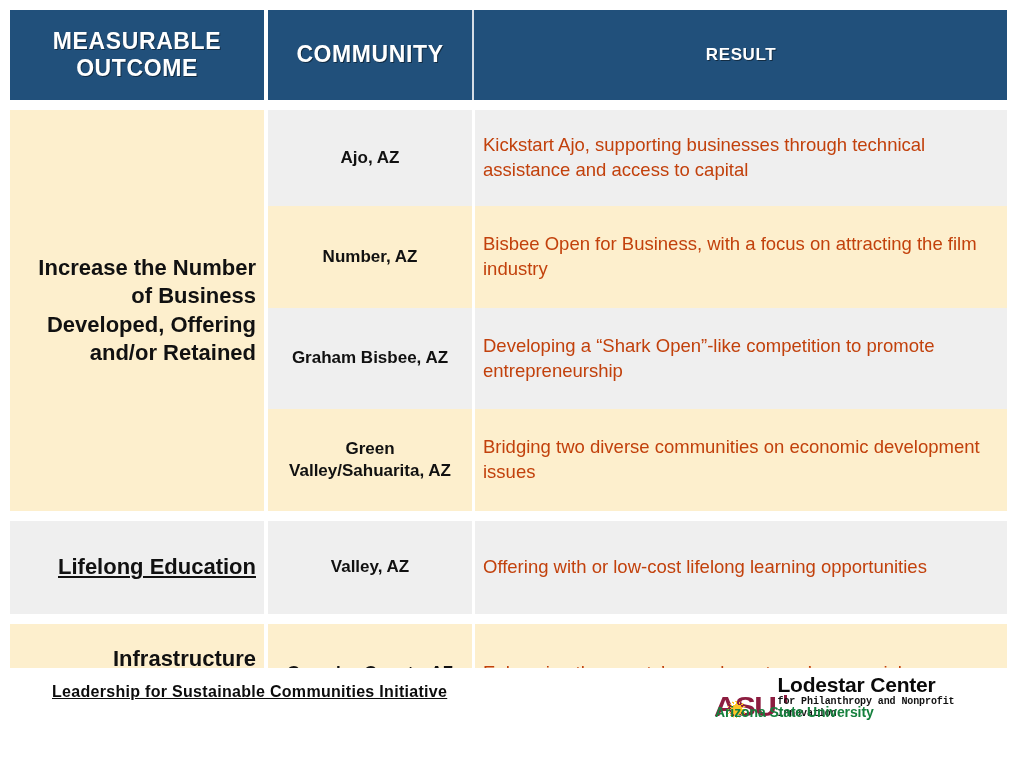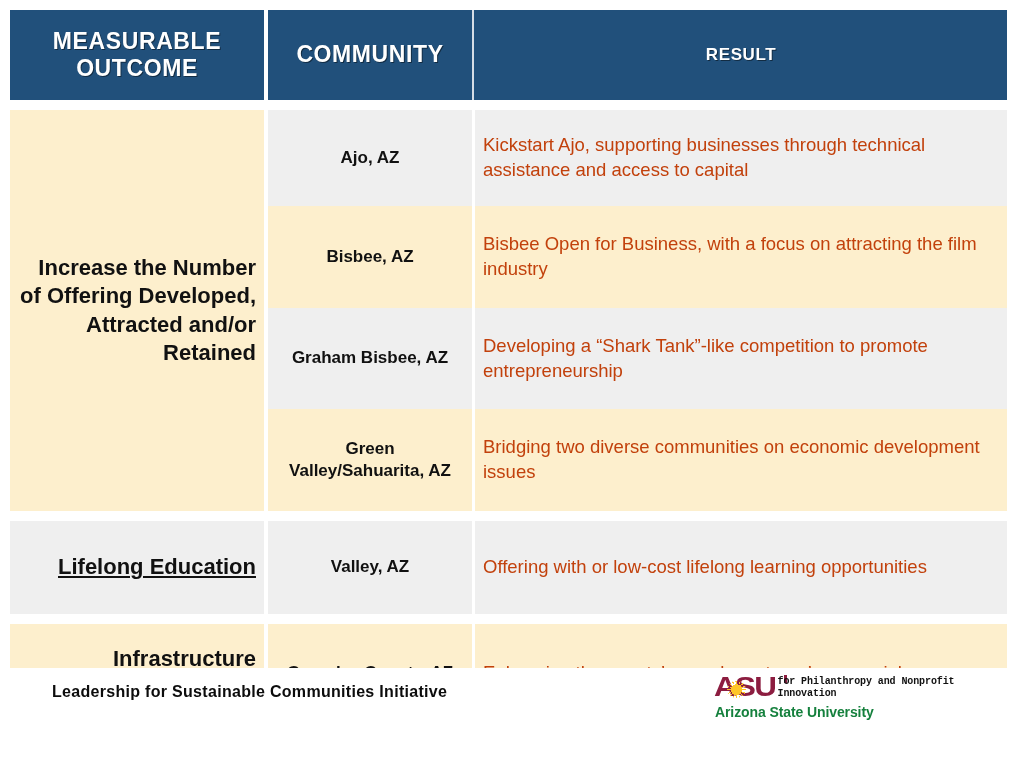--- a/index.html
+++ b/index.html
@@ -103,20 +103,21 @@
   #footer-title {
     position: absolute;
     left: 52px;
     top: 15px;
     font-family: "Liberation Sans Narrow", "Liberation Sans", sans-serif;
     font-weight: bold;
     font-size: 16px;
     letter-spacing: 0.3px;
     color: #0c0c0c;
     white-space: nowrap;
+    text-decoration: underline;
   }
 
   
   #logo {
     position: absolute;
     left: 714px;
     top: 6px;
     width: 260px;
     height: 50px;
   }
@@ -239,33 +240,33 @@
 
       <tr class="spacer-row">
         <td></td>
         <td></td>
         <td></td>
         <td></td>
         <td></td>
       </tr>
 
       <tr>
-        <td class="cell-outcome cream" rowspan="4">Increase the Number of Offering Developed, Attracted and/or Retained</td>
+        <td class="cell-outcome cream" rowspan="4">Increase the Number of Business Developed, Offering and/or Retained</td>
         <td class="gap-col" rowspan="4"></td>
         <td class="cell-community gray" style="height:88px;">Ajo, AZ</td>
         <td class="gap-col" rowspan="4"></td>
         <td class="cell-result gray">Kickstart Ajo, supporting businesses through technical assistance and access to capital</td>
       </tr>
       <tr>
-        <td class="cell-community cream" style="height:94px;">Bisbee, AZ</td>
+        <td class="cell-community cream" style="height:94px;">Number, AZ</td>
         <td class="cell-result cream">Bisbee Open for Business, with a focus on attracting the film industry</td>
       </tr>
       <tr>
         <td class="cell-community gray" style="height:93px;">Graham Bisbee, AZ</td>
-        <td class="cell-result gray">Developing a “Shark Tank”-like competition to promote entrepreneurship</td>
+        <td class="cell-result gray">Developing a “Shark Open”-like competition to promote entrepreneurship</td>
       </tr>
       <tr>
         <td class="cell-community cream" style="height:94px;margin-left:48px;">Green Valley/Sahuarita, AZ</td>
         <td class="cell-result cream">Bridging two diverse communities on economic development issues</td>
       </tr>
 
       <tr class="spacer-row">
         <td></td>
         <td></td>
         <td></td>
@@ -306,19 +307,20 @@
   <div id="footer-title">Leadership for Sustainable Communities Initiative</div>
 
   <div id="logo">
     <div id="logo-top">
       <div id="asu-mark">
         <div id="asu-letters">ASU</div>
         <div id="asu-sun"></div>
         <div id="asu-tick"></div>
       </div>
       <div id="logo-text">
+        <div id="lodestar">Lodestar Center</div>
         <div id="tagline">for Philanthropy and Nonprofit Innovation</div>
       </div>
     </div>
     <div id="asu-univ">Arizona State University</div>
   </div>
 
 </div>
 
 </body></html>

